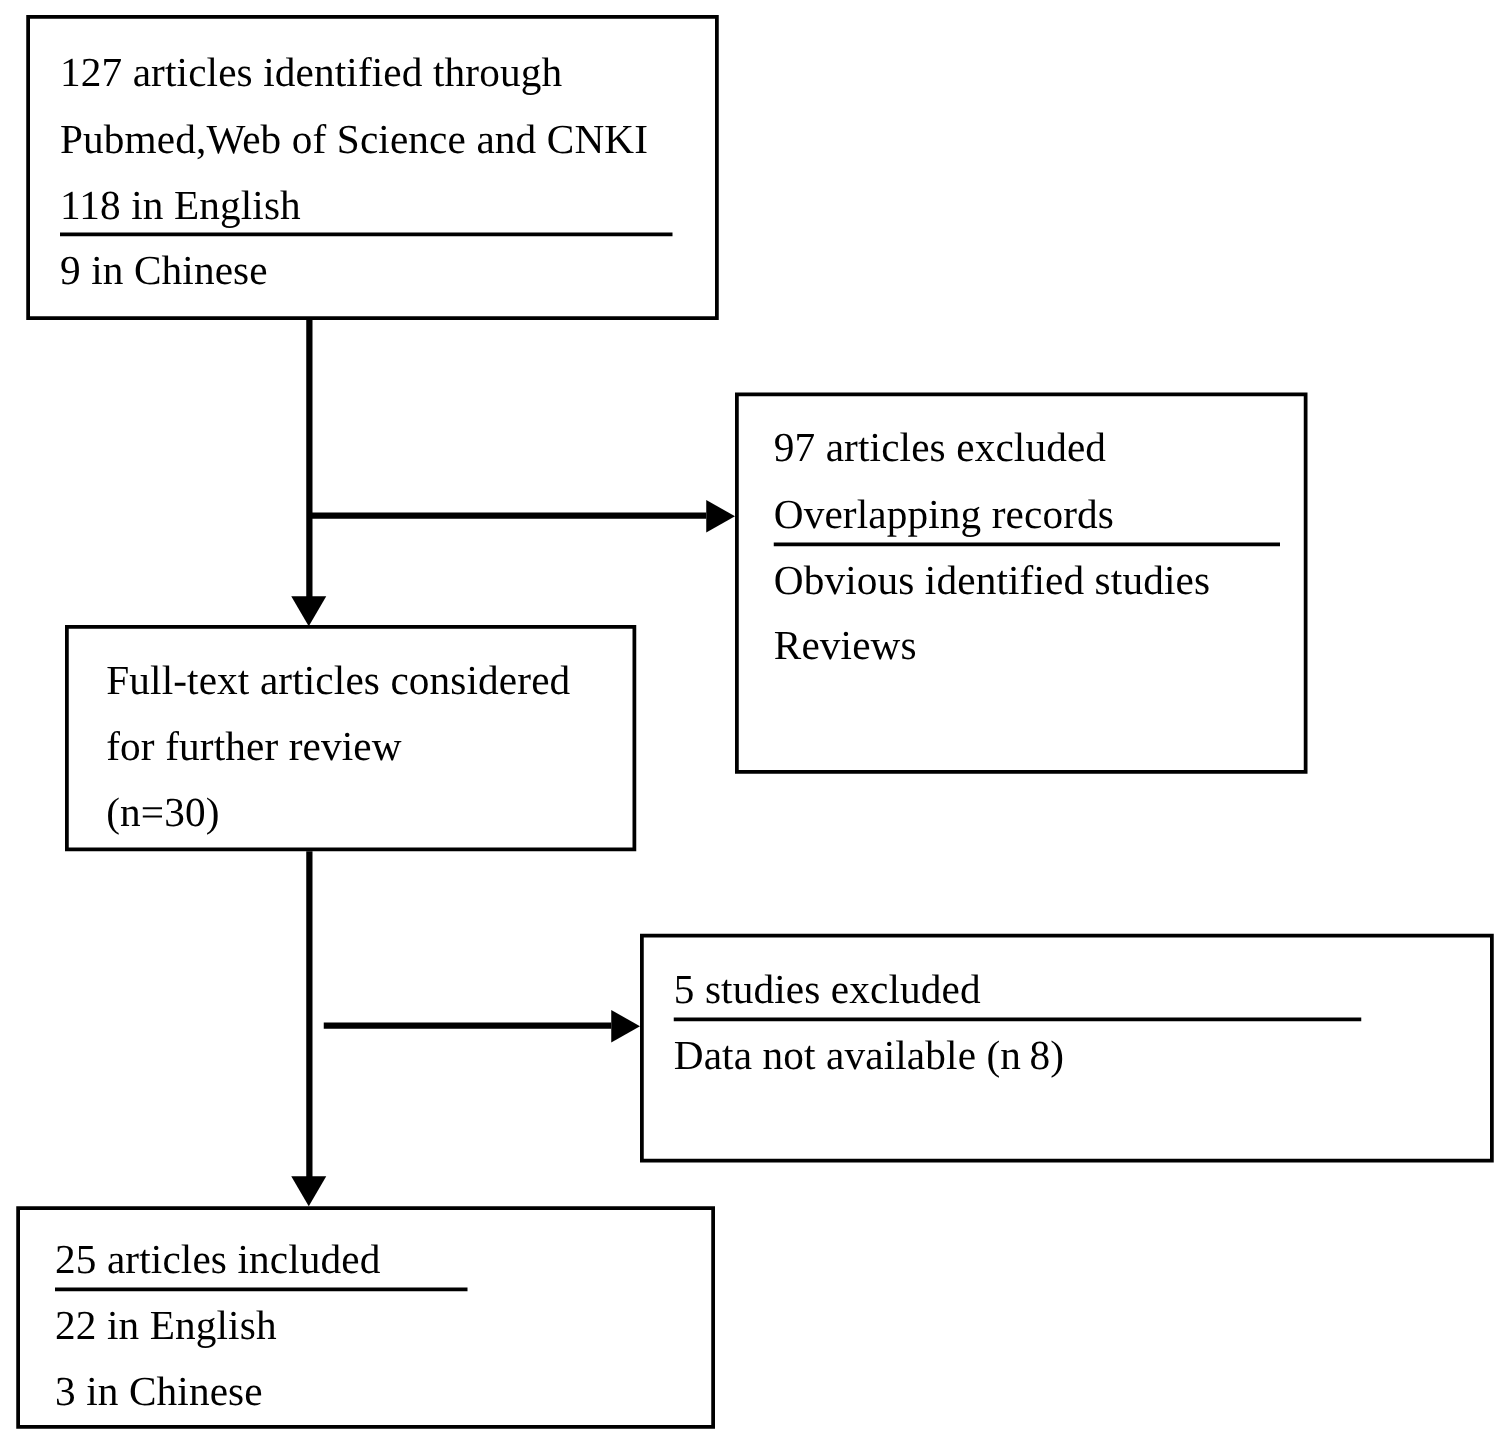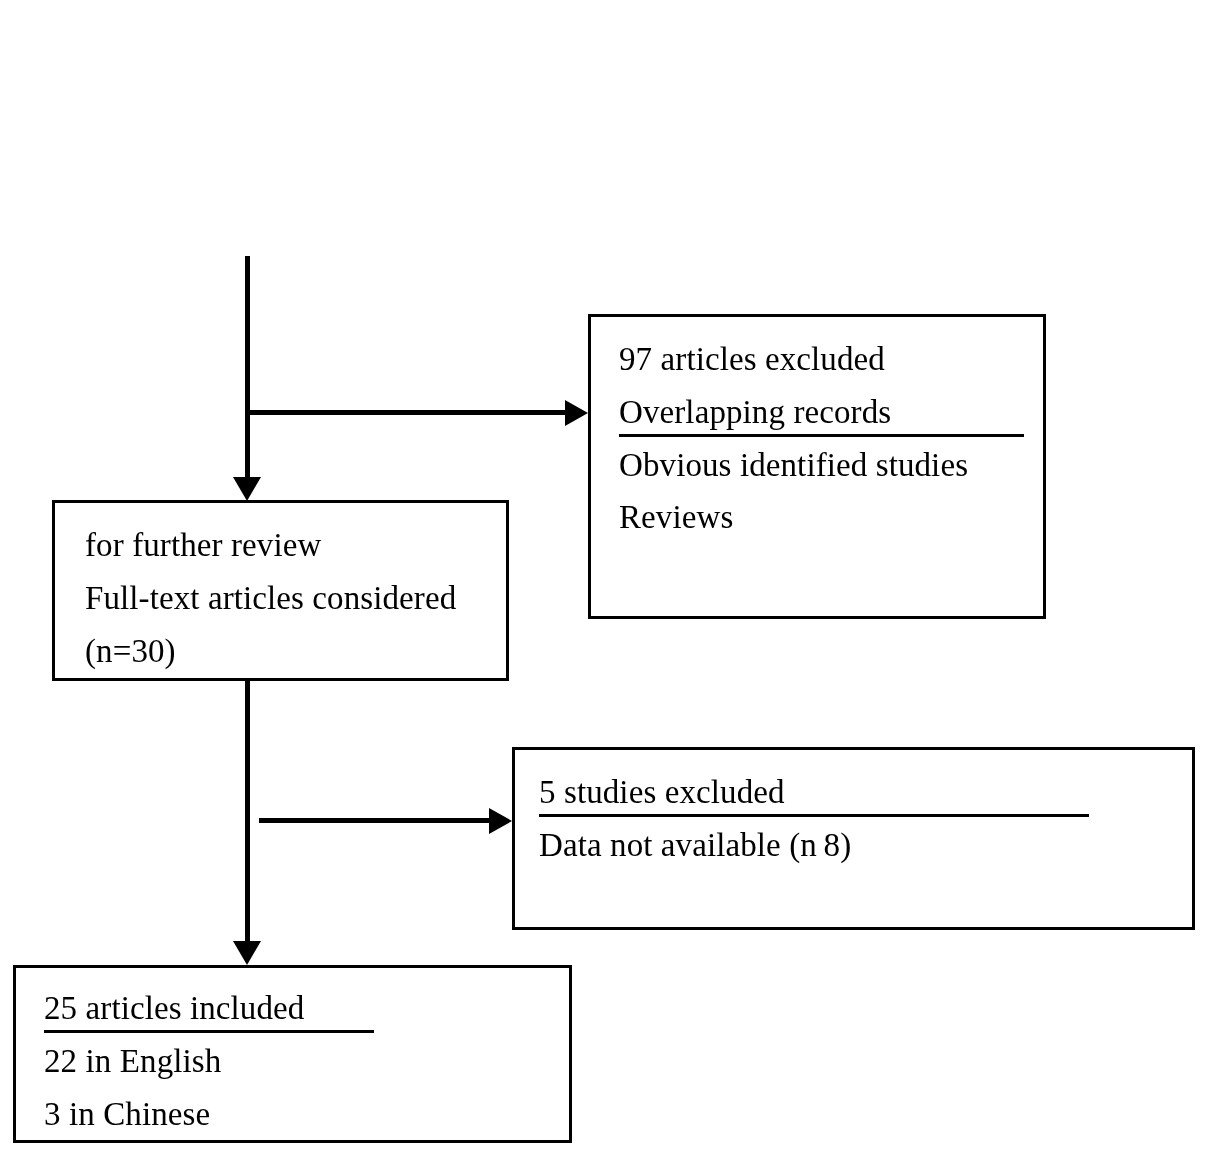--- a/index.html
+++ b/index.html
@@ -80,34 +80,42 @@
     border-top: 13px solid transparent;
     border-bottom: 13px solid transparent;
     border-left: 23px solid #000000;
   }
 </style>
 </head>
 <body>
 
 <div id="flow-canvas">
 
+  <div class="flow-box" id="box-identified" style="left:21px; top:12px; width:554px; height:244px;">
+    <div class="box-lines" style="padding-top:18px;">
+      <span class="box-line">127 articles identified through</span>
+      <span class="box-line">Pubmed,Web of Science and CNKI</span>
+      <span class="box-line underlined">118 in English</span>
+      <span class="box-line">9 in Chinese</span>
+    </div>
+  </div>
 
   <div class="flow-box" id="box-excluded-97" style="left:588px; top:314px; width:458px; height:305px;">
     <div class="box-lines" style="padding-top:16px; padding-left:28px;">
       <span class="box-line">97 articles excluded</span>
       <span class="box-line underlined">Overlapping records</span>
       <span class="box-line">Obvious identified studies</span>
       <span class="box-line">Reviews</span>
     </div>
   </div>
 
   <div class="flow-box" id="box-fulltext" style="left:52px; top:500px; width:457px; height:181px;">
     <div class="box-lines" style="padding-top:16px; padding-left:30px;">
+      <span class="box-line">Full-text articles considered</span>
       <span class="box-line">for further review</span>
-      <span class="box-line">Full-text articles considered</span>
       <span class="box-line">(n=30)</span>
     </div>
   </div>
 
   <div class="flow-box" id="box-excluded-5" style="left:512px; top:747px; width:683px; height:183px;">
     <div class="box-lines" style="padding-top:16px; padding-left:24px;">
       <span class="box-line underlined">5 studies excluded</span>
       <span class="box-line">Data not available (n 8)</span>
     </div>
   </div>

